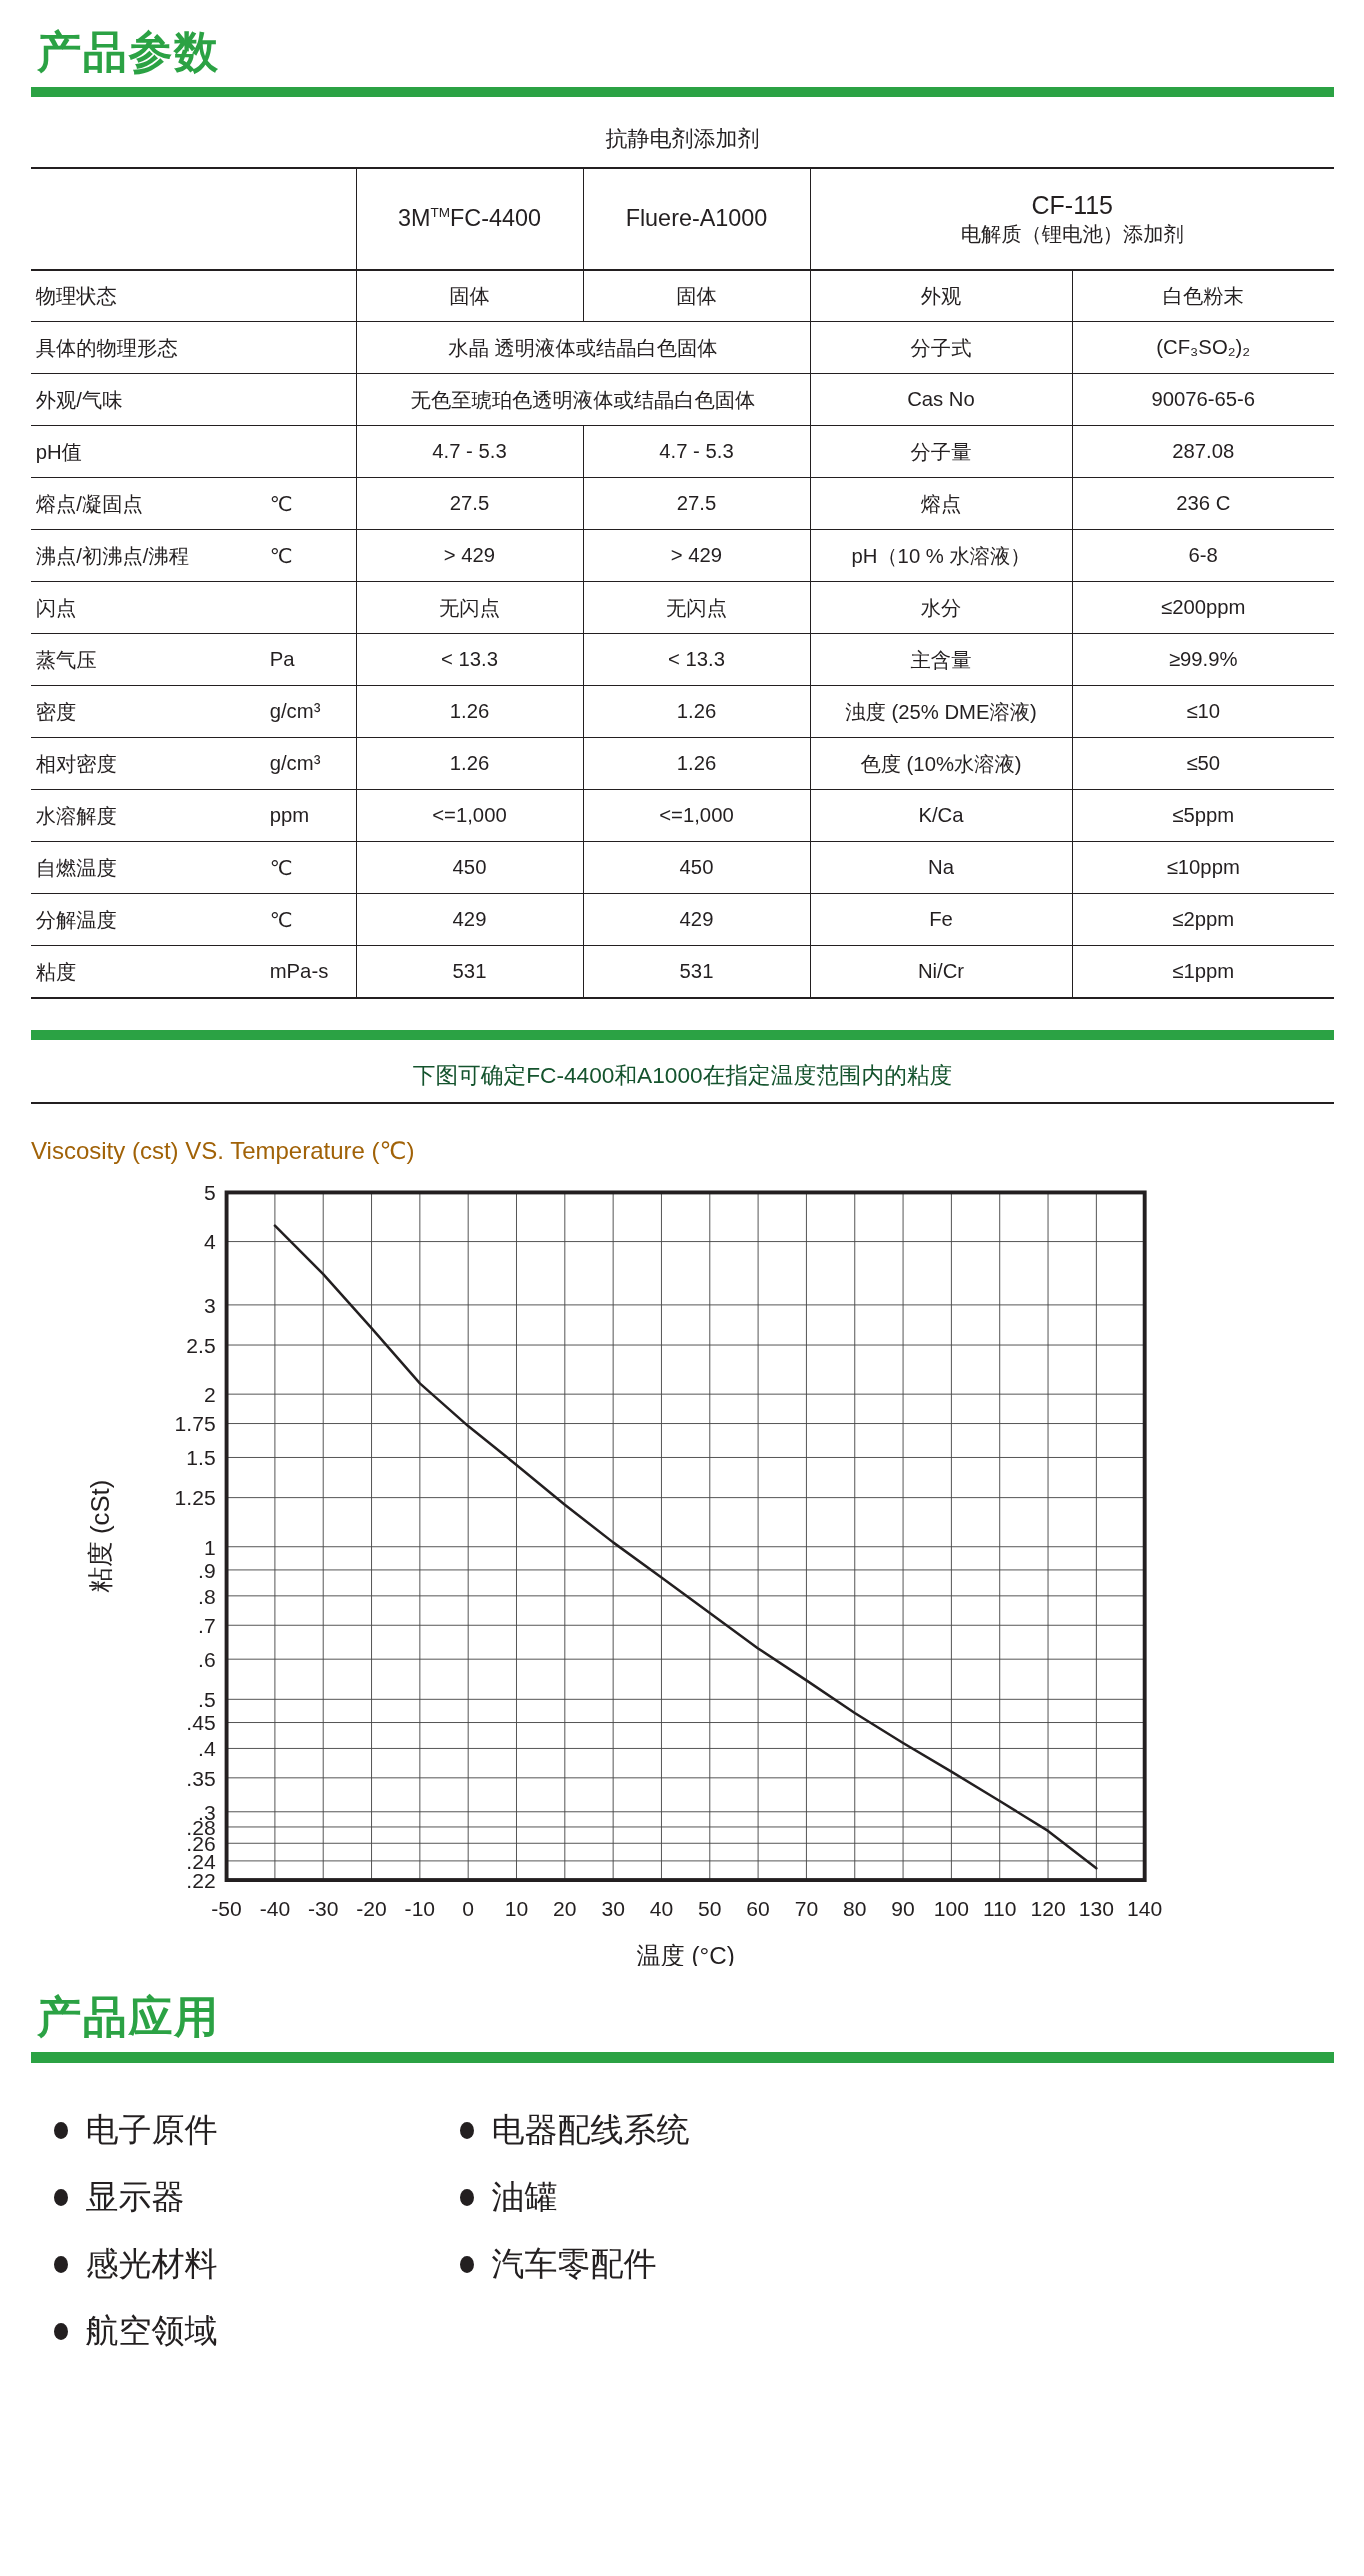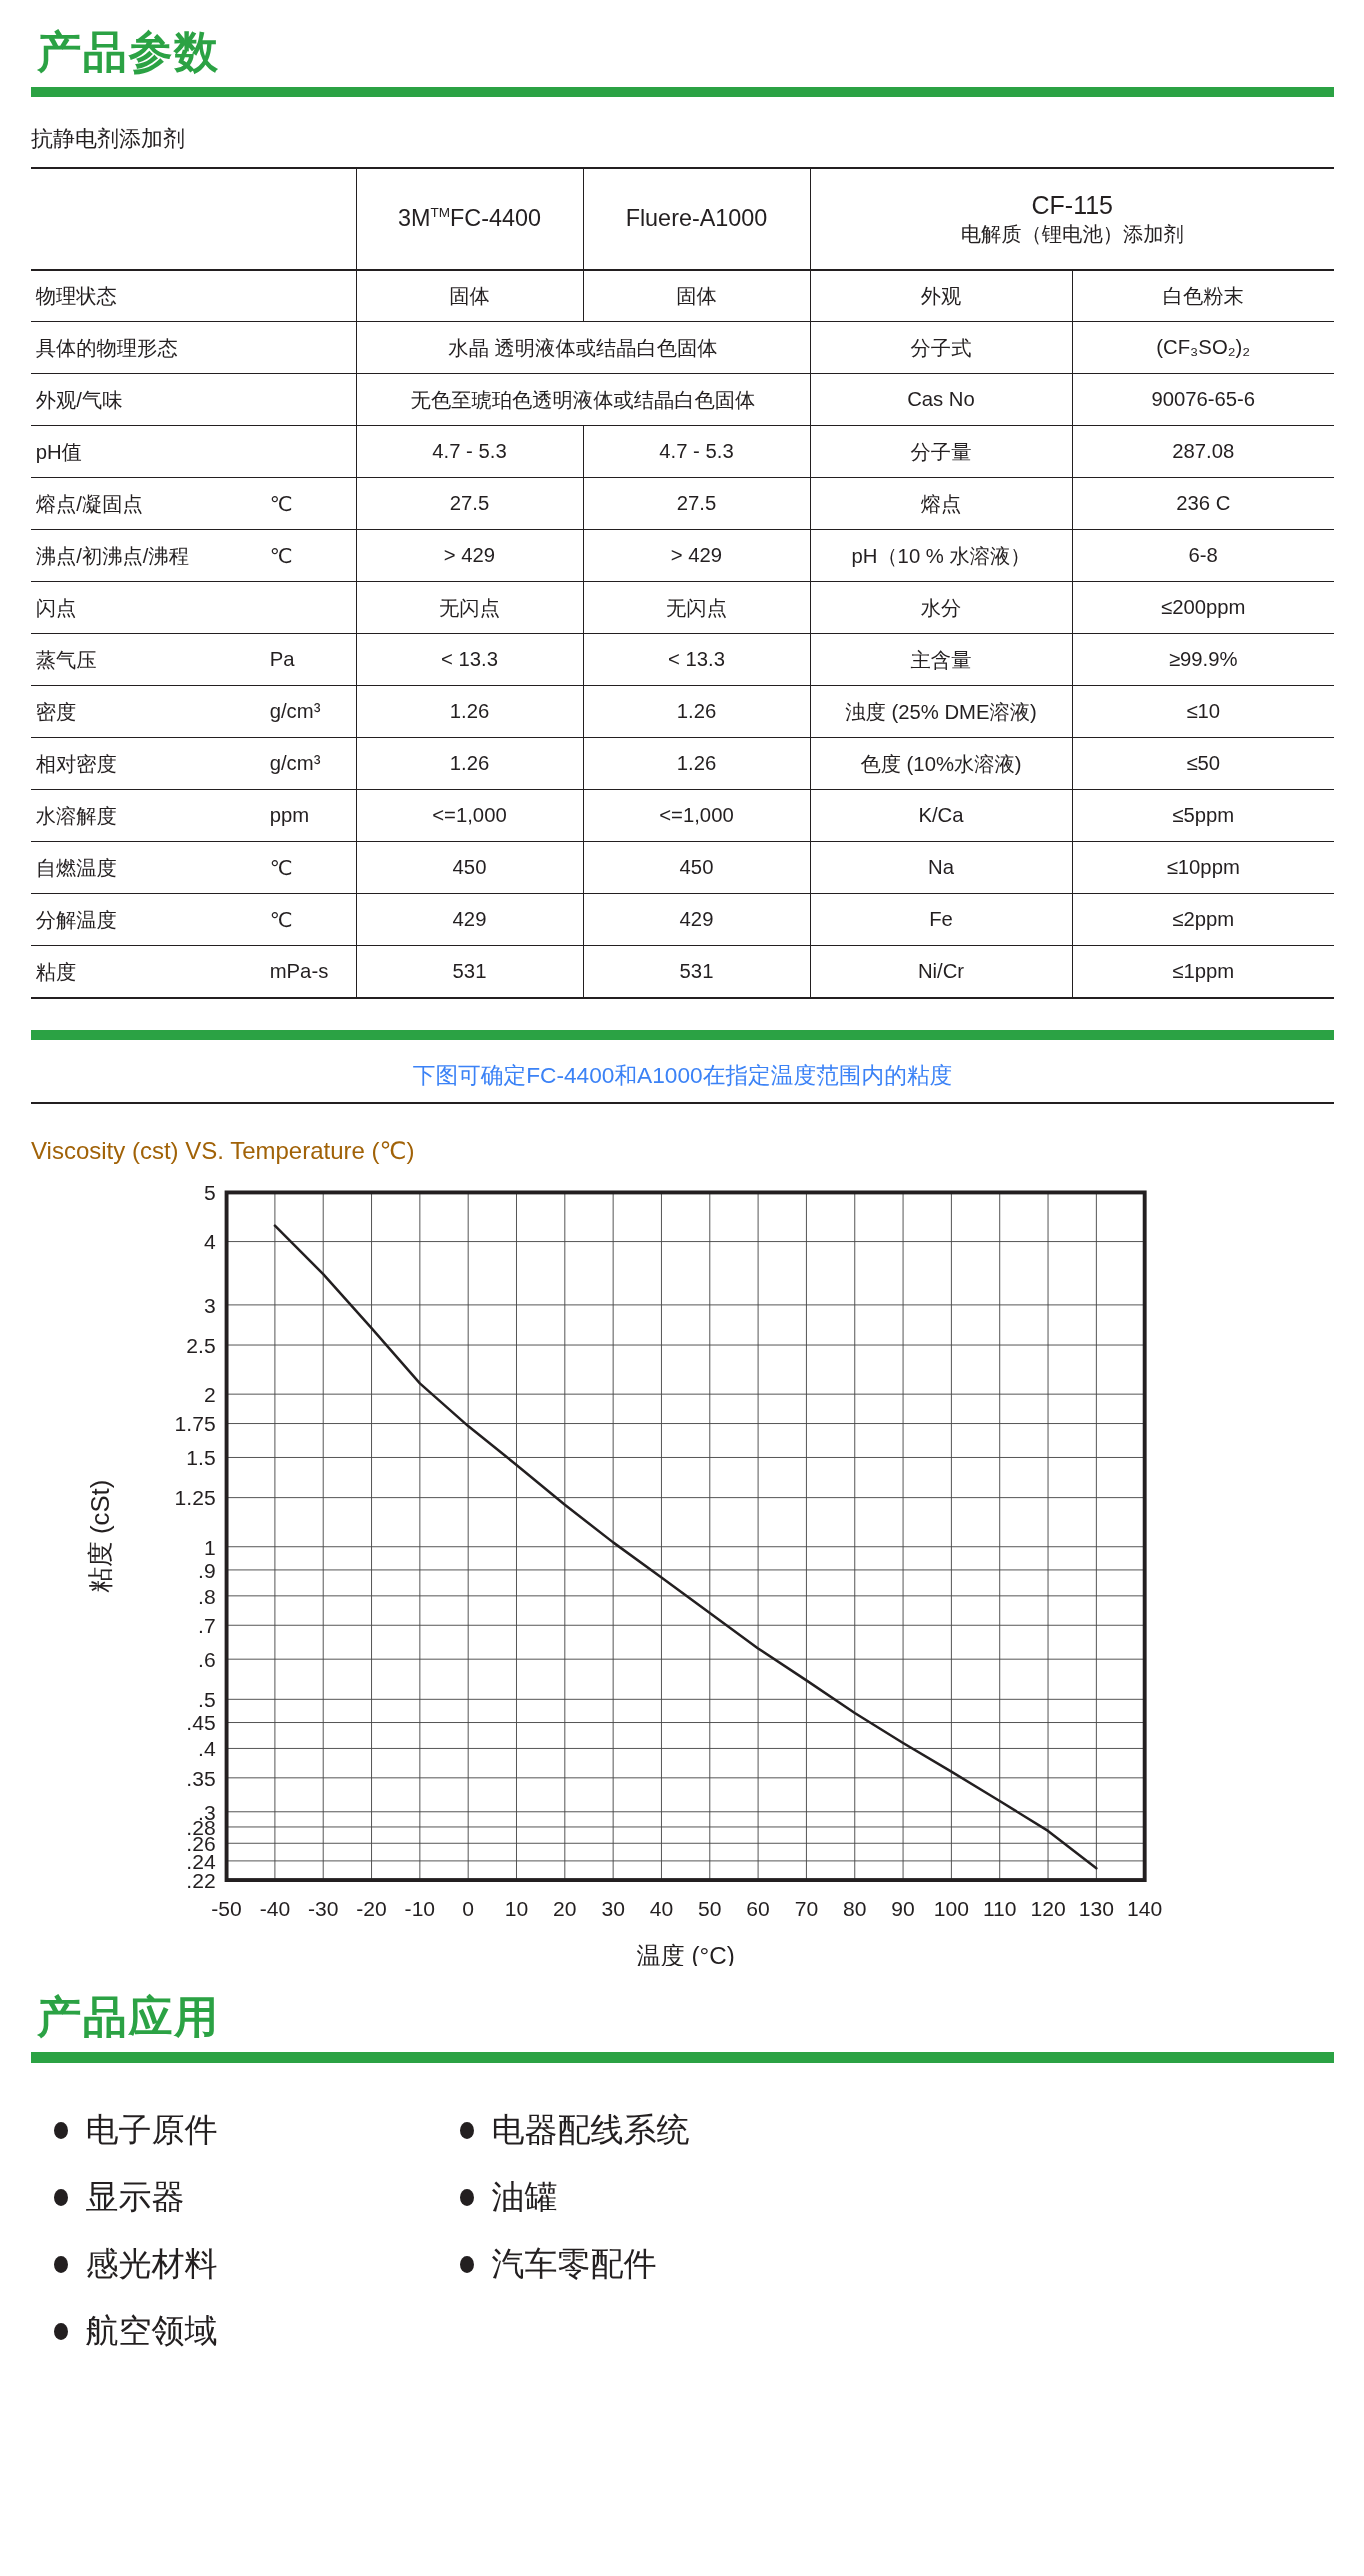--- a/index.html
+++ b/index.html
@@ -26,21 +26,21 @@
   .section-rule {
     height: 10.2px;
     background: #2ba244;
     margin-top: 11px;
     width: 100%;
   }
 
   
   .table-wrap { margin-top: 26.6px; }
   .tbl-caption {
-    text-align: left;
+    text-align: center;
     font-size: 22px;
     padding-bottom: 13.3px;
     color: #231f20;
   }
   table.params {
     width: 100%;
     border-collapse: collapse;
     table-layout: fixed;
     font-size: 20.3px;
   }
@@ -79,21 +79,21 @@
 
   sup.tm { font-size: 0.58em; vertical-align: super; letter-spacing: 0; }
 
   
   .chart-block { margin-top: 31px; }
   .chart-caption {
     text-align: center;
     font-size: 22.7px;
     padding: 20.3px 0 11px 0;
     border-bottom: 2.3px solid #231f20;
-    color: #3b82f6;
+    color: #14532d;
   }
   .chart-title {
     font-size: 24px;
     margin-top: 33px;
     margin-bottom: 3.1px;
     color: #a16207;
   }
   .chart-area {
     position: relative;
     width: 100%;

